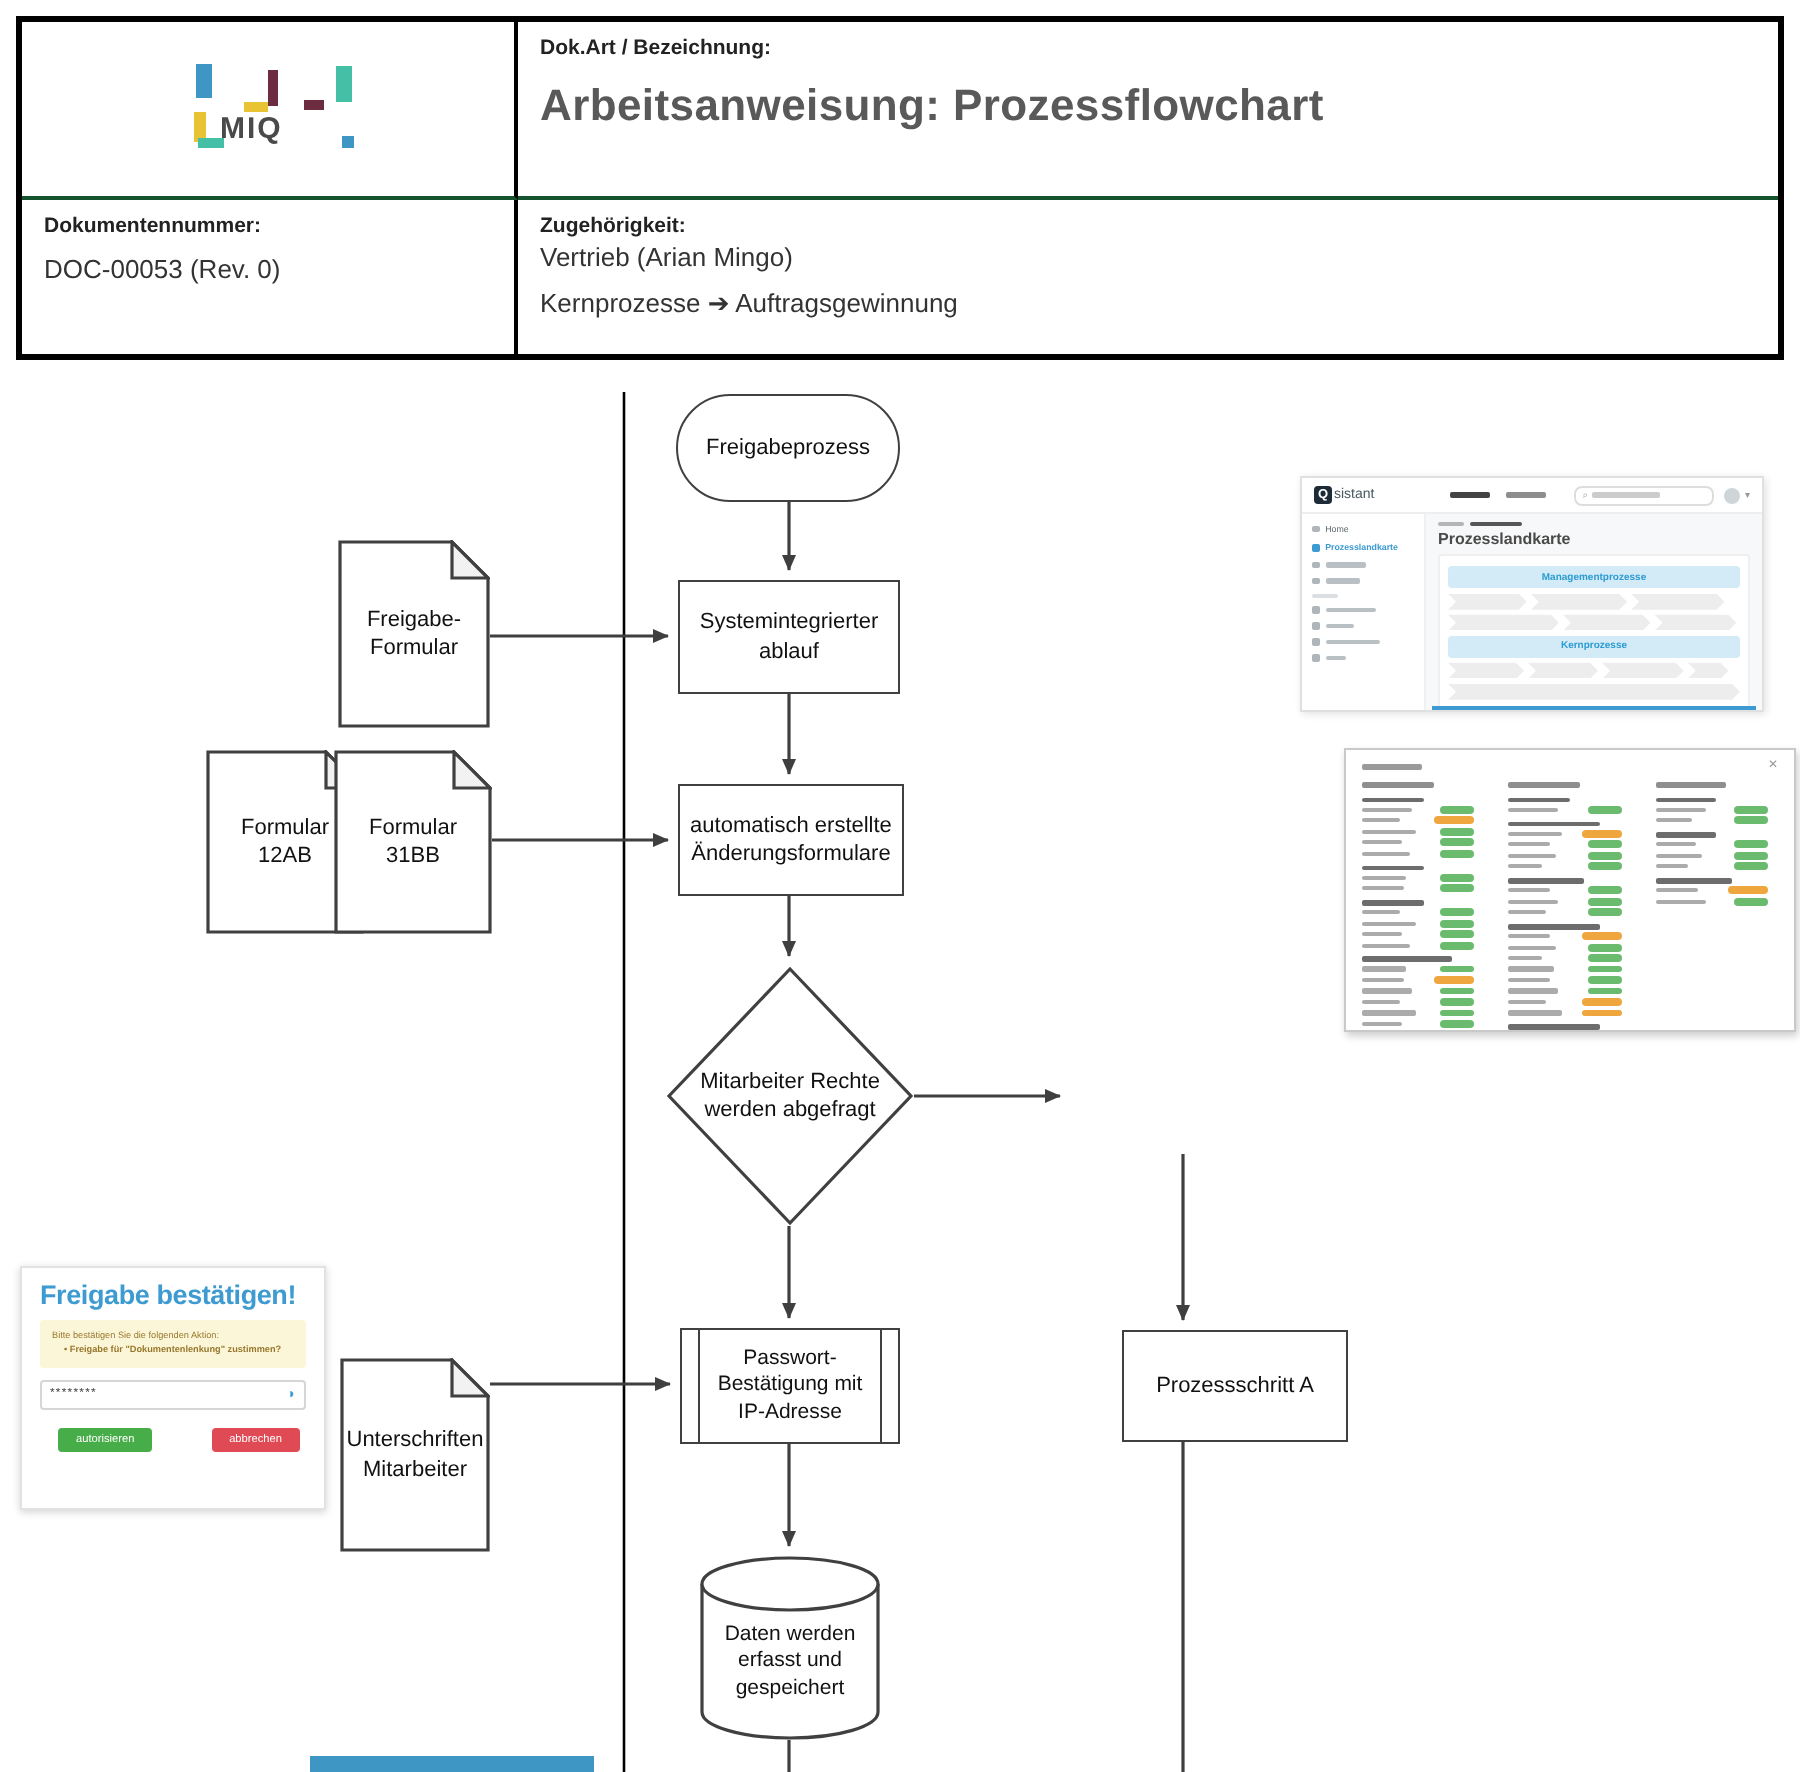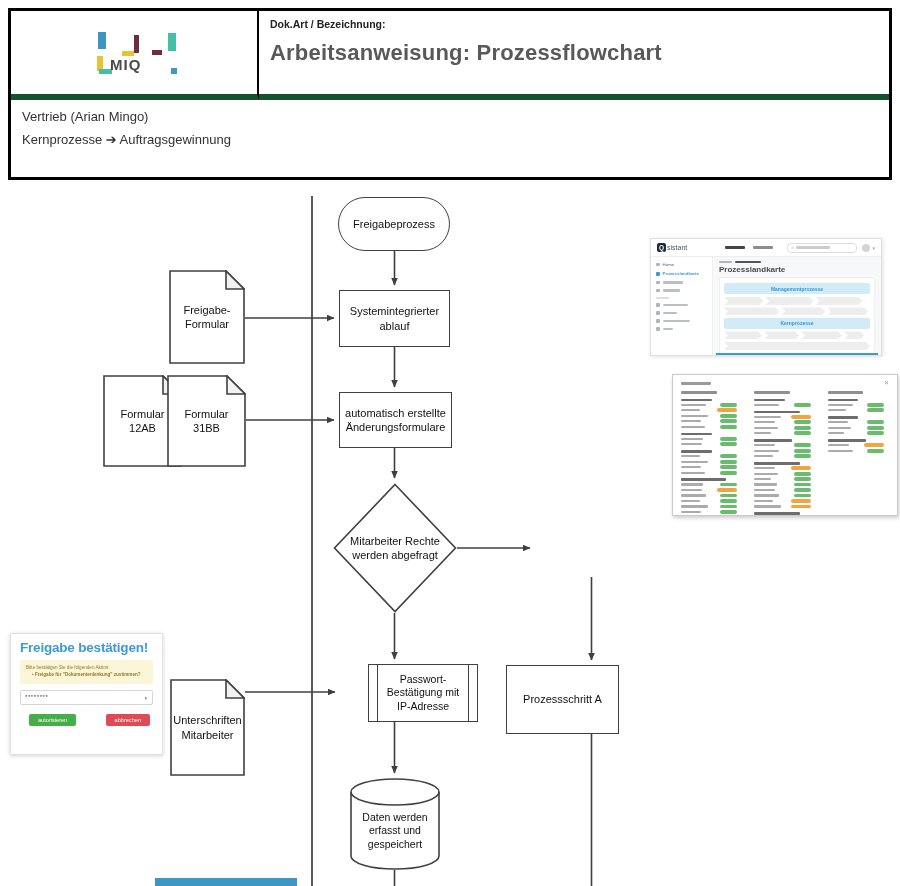--- a/index.html
+++ b/index.html
@@ -5,35 +5,35 @@
   html,body{margin:0;padding:0;background:#fff;}
   #page{position:relative;width:900px;height:886px;background:#fff;overflow:hidden;
         font-family:"Liberation Sans",sans-serif;color:#1a1a1a;}
 
   
   #doc-table{position:absolute;left:8px;top:8px;width:884px;height:172px;
              border:3px solid #000;box-sizing:border-box;display:grid;
              grid-template-columns:248px 1fr;grid-template-rows:89px 1fr;}
   .cell{box-sizing:border-box;padding:7px 11px;}
   .cb-r{border-right:2px solid #000;}
-  .cb-b{border-bottom:6px solid #14532d;}
+  .cb-b{border-bottom:2px solid #14532d;}
   .small-label{font-size:10.5px;font-weight:bold;color:#222;}
   #doc-title{font-size:22px;font-weight:bold;color:#595959;margin-top:10px;letter-spacing:.2px;}
   .value-line{font-size:13px;color:#333;margin-top:6px;line-height:1.5;}
   
   #logo{position:relative;width:96px;height:48px;margin:14px auto 0 auto;}
   #logo .mk{position:absolute;}
   #logo-text{position:absolute;left:24px;top:24px;font-size:15px;font-weight:bold;color:#4a4a4a;letter-spacing:1px;}
 
   
   .shape{position:absolute;display:flex;align-items:center;justify-content:center;
          text-align:center;font-size:11px;line-height:1.3;color:#111;box-sizing:border-box;}
   .box{background:#fff;border:1.6px solid #404040;}
   .terminator{border-radius:27px;}
-  .predef{background:#fff;border:1.6px solid #404040;padding:0 14px;margin-left:28px;}
+  .predef{background:#fff;border:1.6px solid #404040;padding:0 14px;}
   .predef::before,.predef::after{content:"";position:absolute;top:0;bottom:0;border-left:1.4px solid #404040;}
   .predef::before{left:8px;} .predef::after{right:8px;}
   .docshape{background:transparent;}
   .docshape svg,.diamond svg,.cyl svg{position:absolute;left:0;top:0;}
   .docshape span,.diamond span,.cyl span{position:relative;z-index:1;}
   #svg-lines{position:absolute;left:0;top:0;}
   #blue-bar{position:absolute;left:155px;top:878px;width:142px;height:8px;background:#3e96c4;}
 
   
   #pw-dialog{position:absolute;left:10px;top:633px;width:153px;height:122px;background:#fff;
@@ -128,21 +128,26 @@
         <span class="mk" style="left:66px;top:18px;width:10px;height:5px;background:#6d2d41"></span>
         <span class="mk" style="left:82px;top:1px;width:8px;height:18px;background:#45bfa6"></span>
         <span class="mk" style="left:85px;top:36px;width:6px;height:6px;background:#3e96c4"></span>
         <span id="logo-text">MIQ</span>
       </div>
     </div>
     <div class="cell cb-b">
       <div class="small-label">Dok.Art / Bezeichnung:</div>
       <div id="doc-title">Arbeitsanweisung: Prozessflowchart</div>
     </div>
+    <div class="cell cb-r">
+      <div class="small-label">Dokumentennummer:</div>
+      <div class="value-line">DOC-00053 (Rev. 0)</div>
+    </div>
     <div class="cell">
+      <div class="small-label">Zugehörigkeit:</div>
       <div class="value-line" style="margin-top:0">Vertrieb (Arian Mingo)</div>
       <div class="value-line" style="margin-top:3px">Kernprozesse ➔ Auftragsgewinnung</div>
     </div>
   </div>
 
   <svg id="svg-lines" width="900" height="886">
     <defs>
       <marker id="arr" markerUnits="userSpaceOnUse" markerWidth="9" markerHeight="8" refX="7.5" refY="3.5" orient="auto">
         <path d="M0,0 L8,3.5 L0,7 Z" fill="#3f3f3f"></path>
       </marker>
@@ -211,21 +216,21 @@
       <path d="M1,1 L56,1 L74,19 L74,96 L1,96 Z" fill="#fff" stroke="#404040" stroke-width="1.6"></path>
       <path d="M56,1 L56,19 L74,19 Z" fill="#f2f2f2" stroke="#404040" stroke-width="1.6"></path>
     </svg>
     <span style="padding:0 1px">Unterschriften Mitarbeiter</span>
   </div>
 
   <div class="shape predef" style="left:340px;top:664px;width:110px;height:58px;font-size:10.5px">
     <span>Passwort-Bestätigung mit IP-Adresse</span>
   </div>
 
-  <div class="shape box" style="left:506px;top:665px;width:113px;height:69px">
+  <div class="shape box" style="left:561px;top:665px;width:113px;height:56px">
     <span>Prozessschritt A</span>
   </div>
 
   <div class="shape cyl" style="left:350px;top:778px;width:90px;height:92px;font-size:10.5px">
     <svg width="90" height="92">
       <path d="M1,14 L1,78 A44,13 0 0 0 89,78 L89,14" fill="#fff" stroke="#404040" stroke-width="1.6"></path>
       <ellipse cx="45" cy="14" rx="44" ry="13" fill="#fff" stroke="#404040" stroke-width="1.6"></ellipse>
     </svg>
     <span style="padding-top:14px">Daten werden erfasst und gespeichert</span>
   </div>

